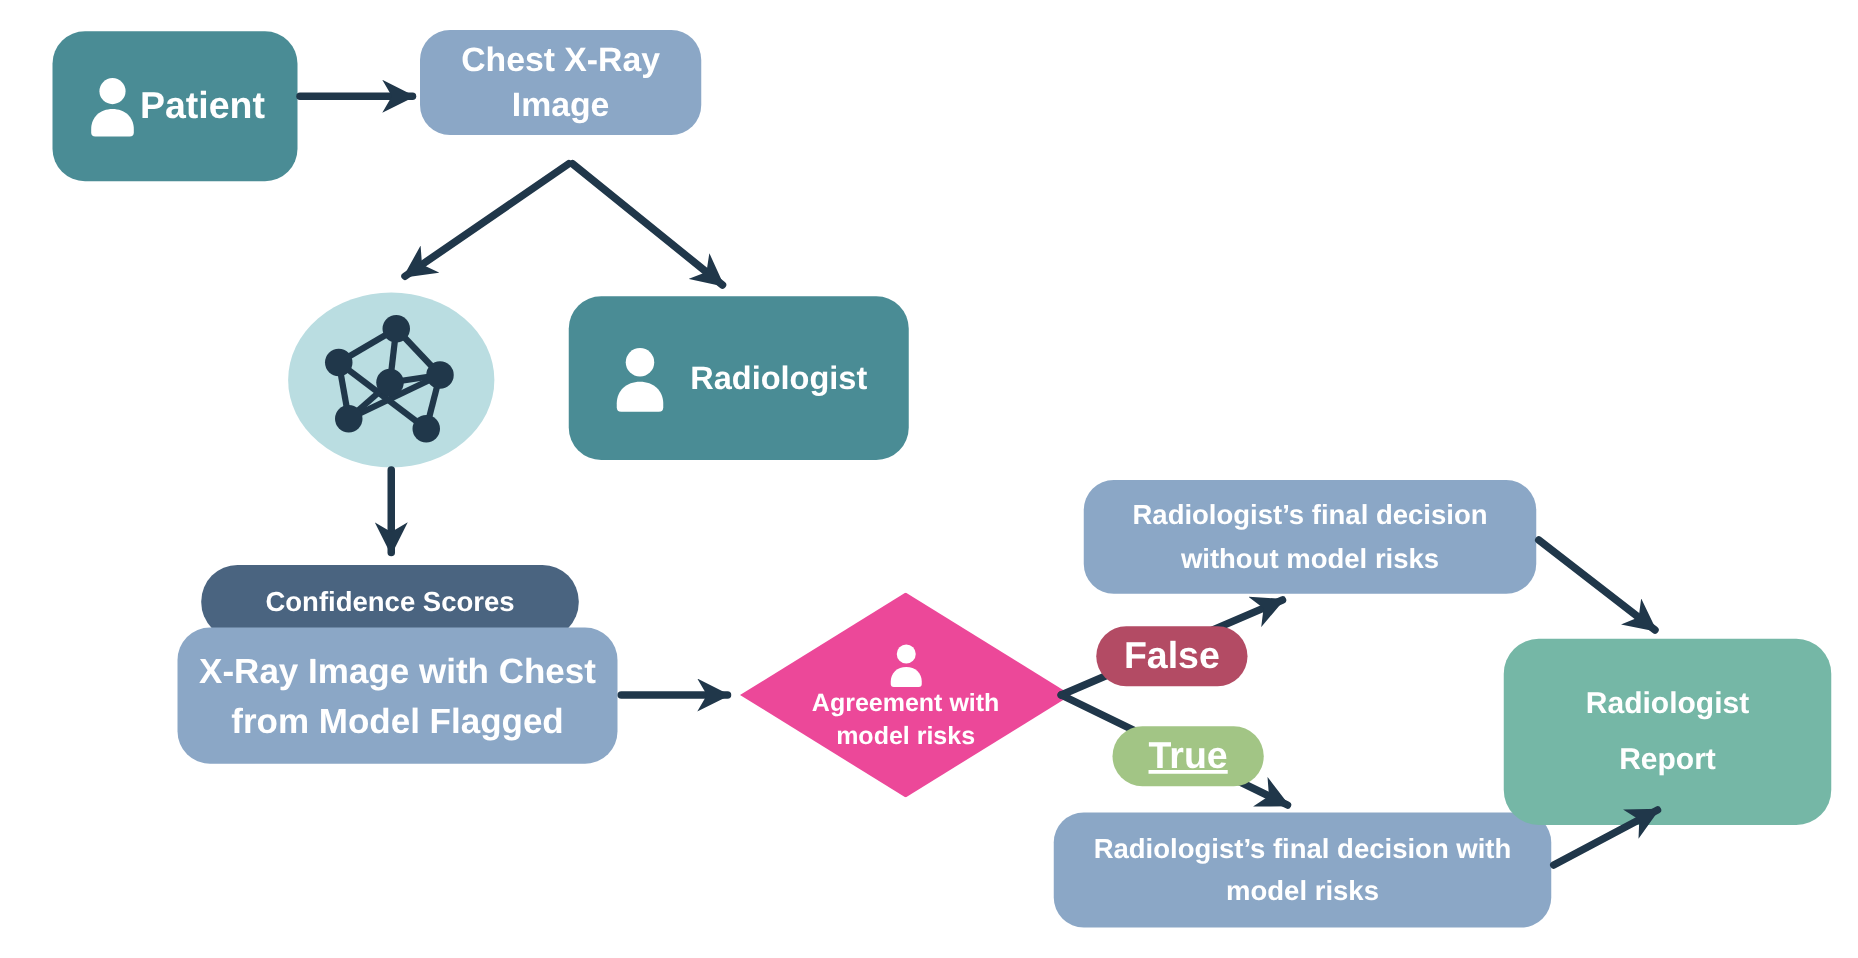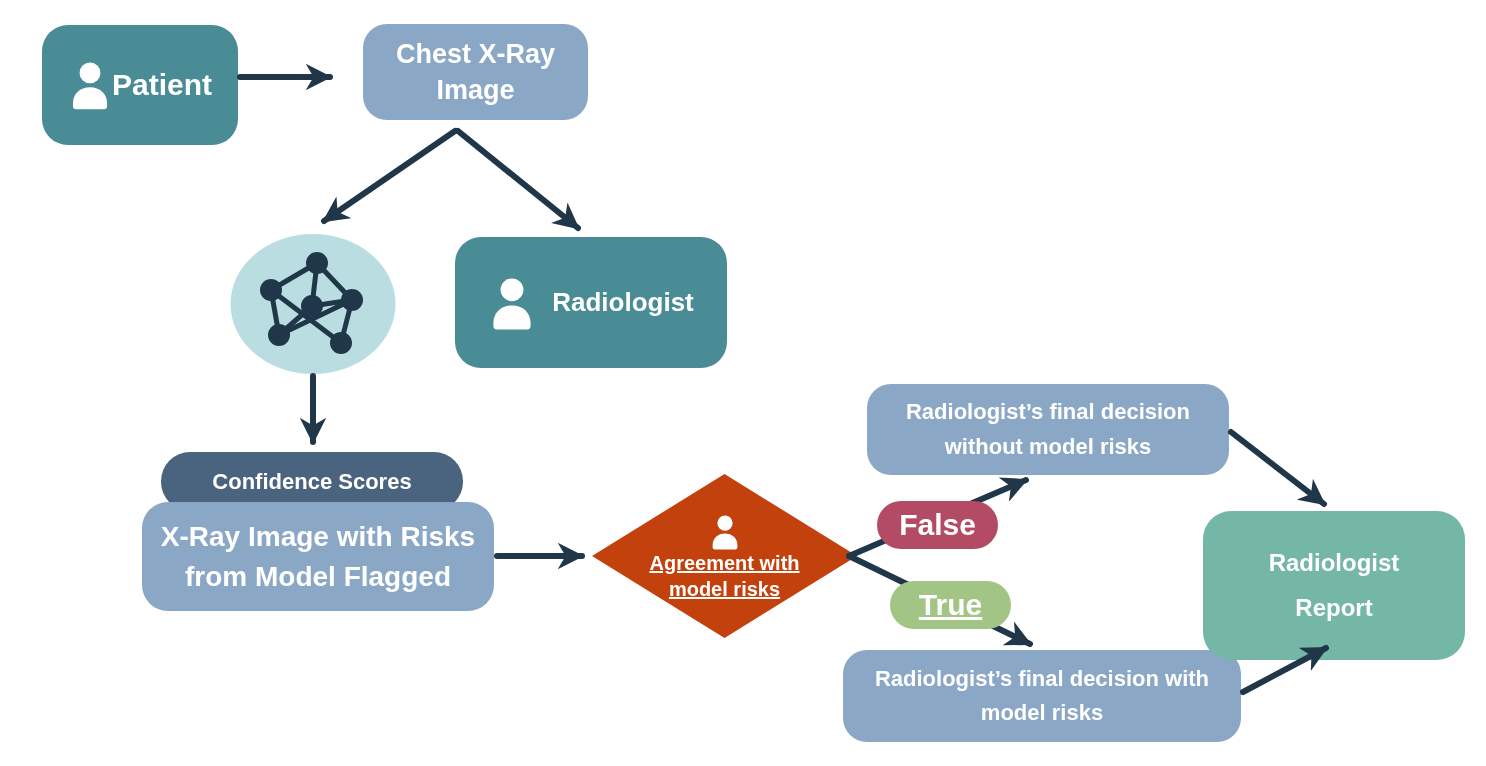--- a/index.html
+++ b/index.html
@@ -13,33 +13,33 @@
   .layer{position:absolute;left:0;top:0;}
   .node{
     position:absolute;
     display:flex;align-items:center;justify-content:center;
     box-sizing:border-box;
     color:#ffffff;font-weight:700;text-align:center;
   }
   
   .patient{left:42px;top:25px;width:196px;height:120px;background:#4a8c95;border-radius:26px;z-index:2;}
   .patient .label{font-size:30px;}
-  .chest{left:363px;top:24px;width:225px;height:96px;background:#8ba7c6;border-radius:24px;z-index:2;padding:0 10px;align-items:center;}
+  .chest{left:336px;top:24px;width:225px;height:84px;background:#8ba7c6;border-radius:24px;z-index:2;padding:0 10px;align-items:center;}
   .chest .label{font-size:27px;line-height:1.35;}
   .radiol{left:455px;top:237px;width:272px;height:131px;background:#4a8c95;border-radius:26px;z-index:2;}
   .radiol .label{font-size:26px;margin-left:16px;}
   .nnwrap{left:229px;top:230px;width:168px;height:148px;z-index:2;position:absolute;}
   .conf{left:161px;top:452px;width:302px;height:59px;background:#4a6480;border-radius:29px;z-index:2;}
   .conf .label{font-size:22px;}
   .xrisks{left:142px;top:502px;width:352px;height:109px;background:#8ba7c6;border-radius:26px;z-index:2;padding:0 4px;}
   .xrisks .label{font-size:28px;line-height:1.4;}
   .diamond{
-    left:592px;top:474px;width:265px;height:164px;background:#c2410c;z-index:2;
+    left:592px;top:474px;width:265px;height:164px;background:#ec4899;z-index:2;
     clip-path:polygon(50% 0,100% 50%,50% 100%,0 50%);
-    flex-direction:column;padding-top:4px;text-decoration:underline;
+    flex-direction:column;padding-top:4px;
   }
   .diamond .label{font-size:20px;line-height:1.3;width:200px;}
   .pill{border-radius:24px;z-index:4;}
   .pfalse{left:877px;top:501px;width:121px;height:48px;background:#b34b64;}
   .ptrue{left:890px;top:581px;width:121px;height:48px;background:#a2c585;text-decoration:underline;}
   .pill .label{font-size:30px;}
   .decA{left:867px;top:384px;width:362px;height:91px;background:#8ba7c6;border-radius:24px;z-index:2;padding:0 2px;}
   .decB{left:843px;top:650px;width:398px;height:92px;background:#8ba7c6;border-radius:24px;z-index:2;padding:0 18px;}
   .decA .label,.decB .label{font-size:22px;line-height:1.55;}
   .report{left:1203px;top:511px;width:262px;height:149px;background:#75b7a6;border-radius:28px;z-index:2;padding:0 30px;}
@@ -112,21 +112,21 @@
       <path d="M20 24 C11 24 4.5 30 4.5 38.5 L4.5 41 Q4.5 44 7.5 44 L32.5 44 Q35.5 44 35.5 41 L35.5 38.5 C35.5 30 29 24 20 24 Z" fill="#ffffff"></path>
     </svg>
     <span class="label">Radiologist</span>
   </div>
 
   <div class="node conf">
     <span class="label">Confidence Scores</span>
   </div>
 
   <div class="node xrisks">
-    <span class="label">X-Ray Image with Risks from Model Flagged</span>
+    <span class="label">X-Ray Image with Chest from Model Flagged</span>
   </div>
 
   <div class="node diamond">
     <svg class="personicon" width="32" height="36" viewBox="0 0 40 44" aria-hidden="true">
       <circle cx="20" cy="11" r="9.5" fill="#ffffff"></circle>
       <path d="M20 24 C11 24 4.5 30 4.5 38.5 L4.5 41 Q4.5 44 7.5 44 L32.5 44 Q35.5 44 35.5 41 L35.5 38.5 C35.5 30 29 24 20 24 Z" fill="#ffffff"></path>
     </svg>
     <span class="label">Agreement with model risks</span>
   </div>
 

